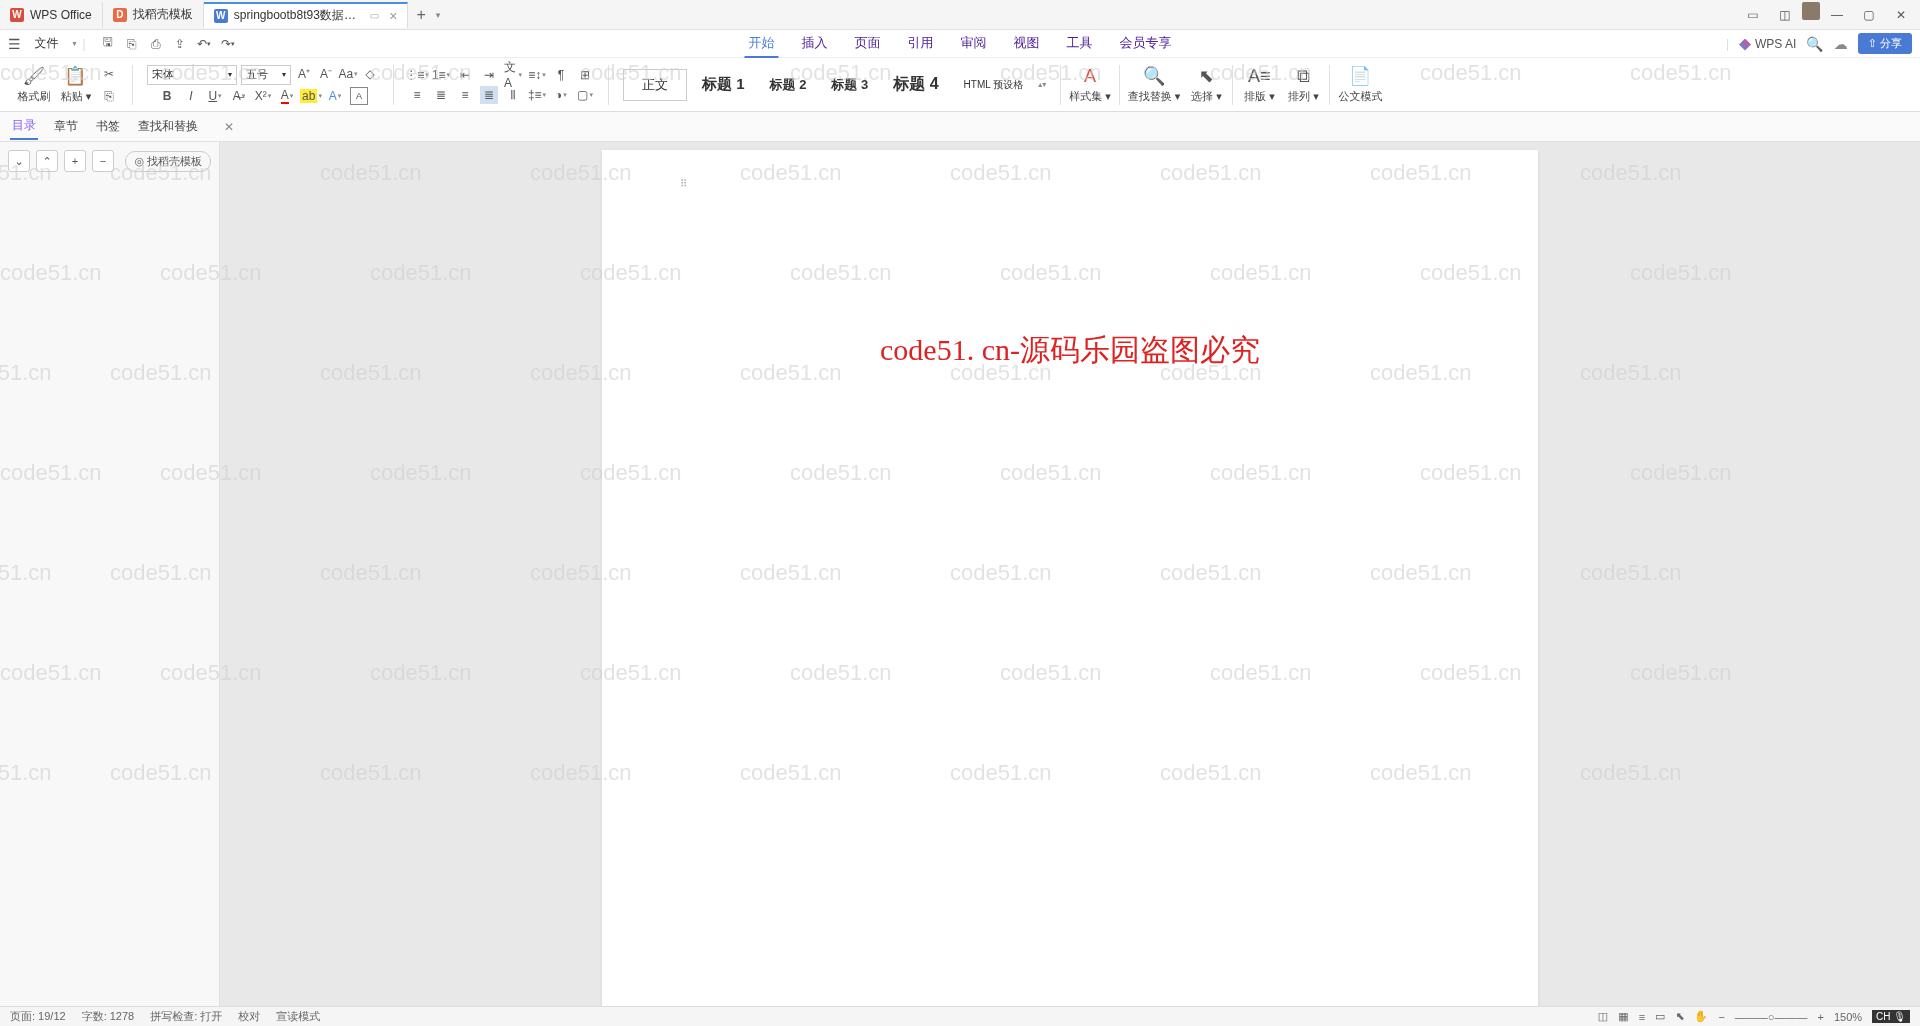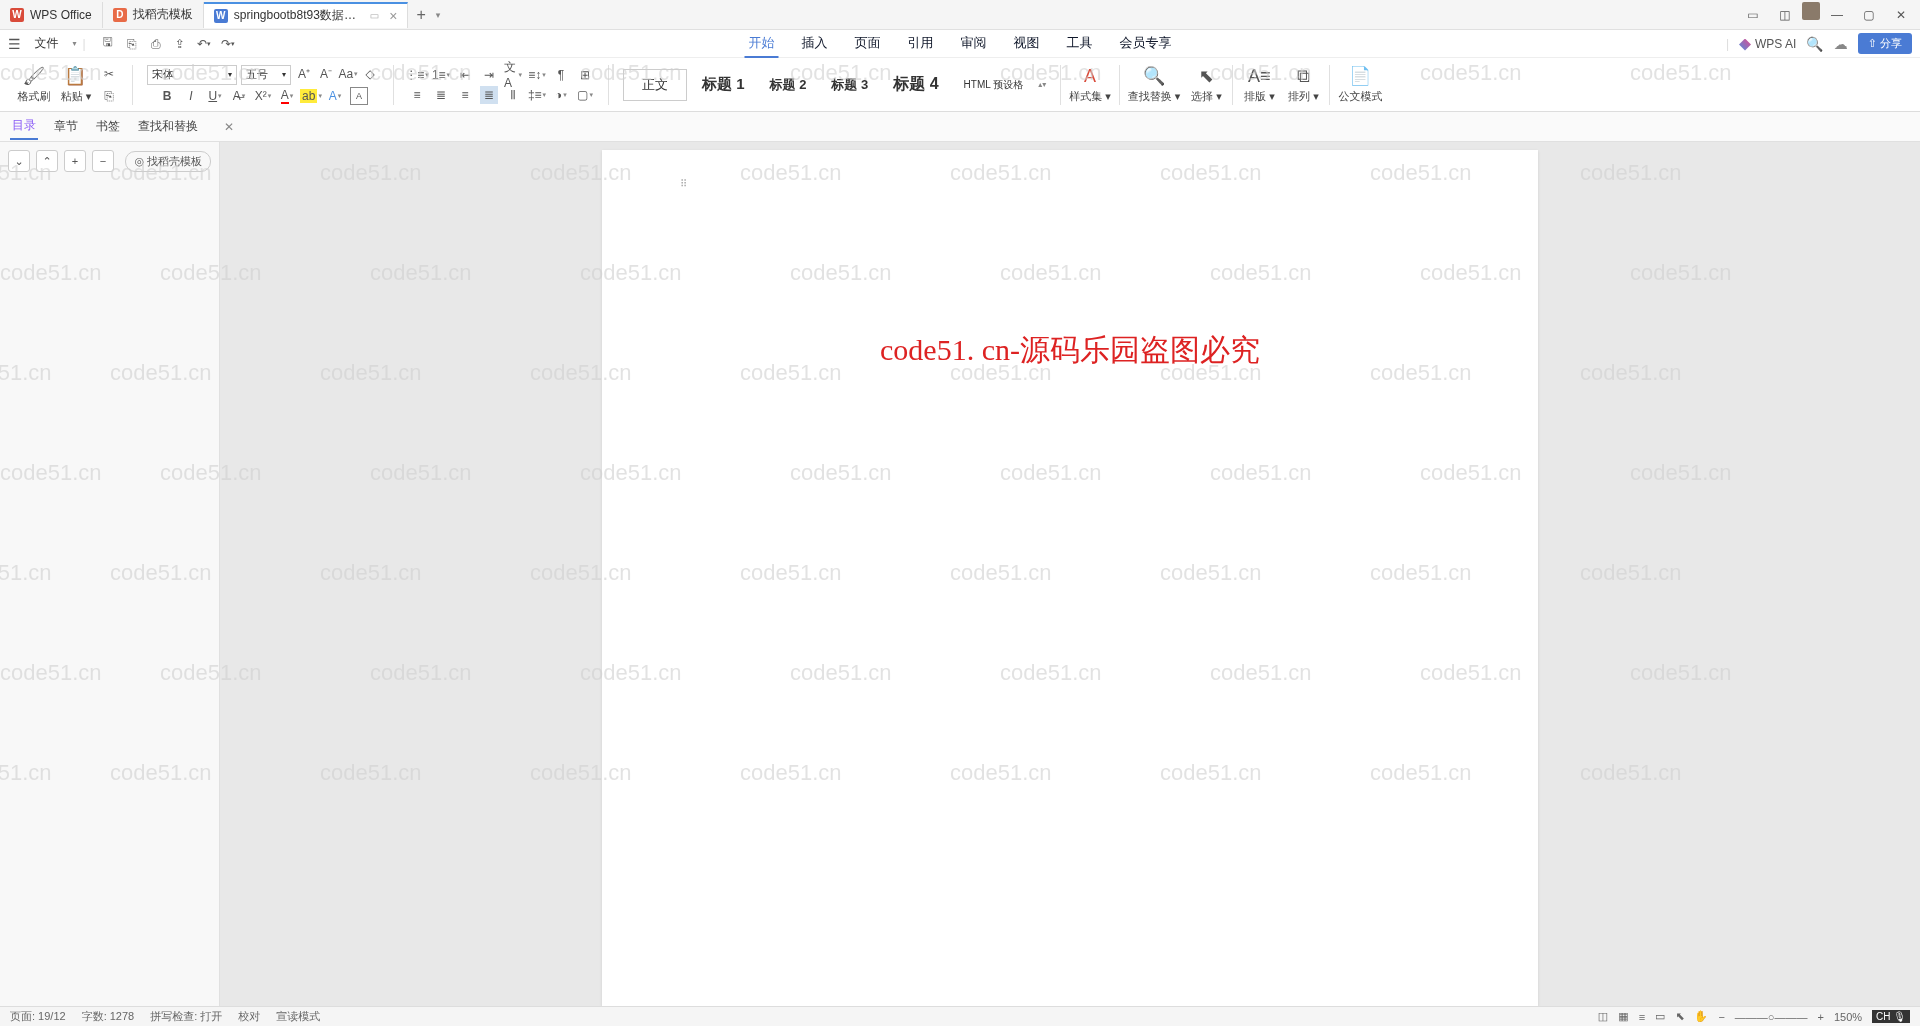--- a/index.html
+++ b/index.html
@@ -12,21 +12,21 @@
 .tab-add{padding:0 8px;color:#666;font-size:16px}
 .win-controls{margin-left:auto;display:flex;gap:2px;padding-right:4px}
 .win-btn{width:30px;height:26px;display:flex;align-items:center;justify-content:center;color:#555;cursor:pointer}
 .menubar{height:28px;background:#fff;display:flex;align-items:center;padding:0 8px;gap:4px;border-bottom:1px solid #eee}
 .menu-left{display:flex;align-items:center;gap:6px}
 .menu-burger{font-size:14px;color:#555}
 .menu-file{padding:2px 8px;font-size:12px}
 .qat{display:flex;gap:8px;margin-left:8px;color:#555}
 .qat-item{width:16px;height:16px;display:flex;align-items:center;justify-content:center;cursor:pointer}
 .ribbon-tabs{display:flex;gap:19px;margin-left:auto;margin-right:auto;position:absolute;left:50%;transform:translateX(-50%)}
-.ribbon-tab{padding:4px 4px;font-size:13px;color:#0f172a;cursor:pointer}
+.ribbon-tab{padding:4px 4px;font-size:13px;color:#4c1d95;cursor:pointer}
 .ribbon-tab.active{color:#4a7bd4;border-bottom:2px solid #4a7bd4}
 .menu-right{margin-left:auto;display:flex;align-items:center;gap:10px}
 .wps-ai{display:flex;align-items:flex-end;gap:4px;font-size:12px;color:#555}
 .ai-logo{width:12px;height:12px;background:linear-gradient(45deg,#4a90e2,#e24a8f);clip-path:polygon(50% 0,100% 50%,50% 100%,0 50%)}
 .share-btn{background:#4a7bd4;color:#fff;padding:3px 10px;border-radius:3px;font-size:11px;display:flex;align-items:center;gap:3px}
 .ribbon{height:54px;background:#fff;display:flex;align-items:center;padding:0 10px;border-bottom:1px solid #ddd;gap:8px}
 .rgroup{display:flex;flex-direction:column;align-items:center;gap:2px;padding:0 6px;height:48px;justify-content:center}
 .rgroup.h{flex-direction:row;gap:6px}
 .rbtn-big{display:flex;flex-direction:column;align-items:center;gap:2px;font-size:11px;color:#444;cursor:pointer;min-width:36px}
 .rbtn-big .ico{font-size:18px;color:#555}

